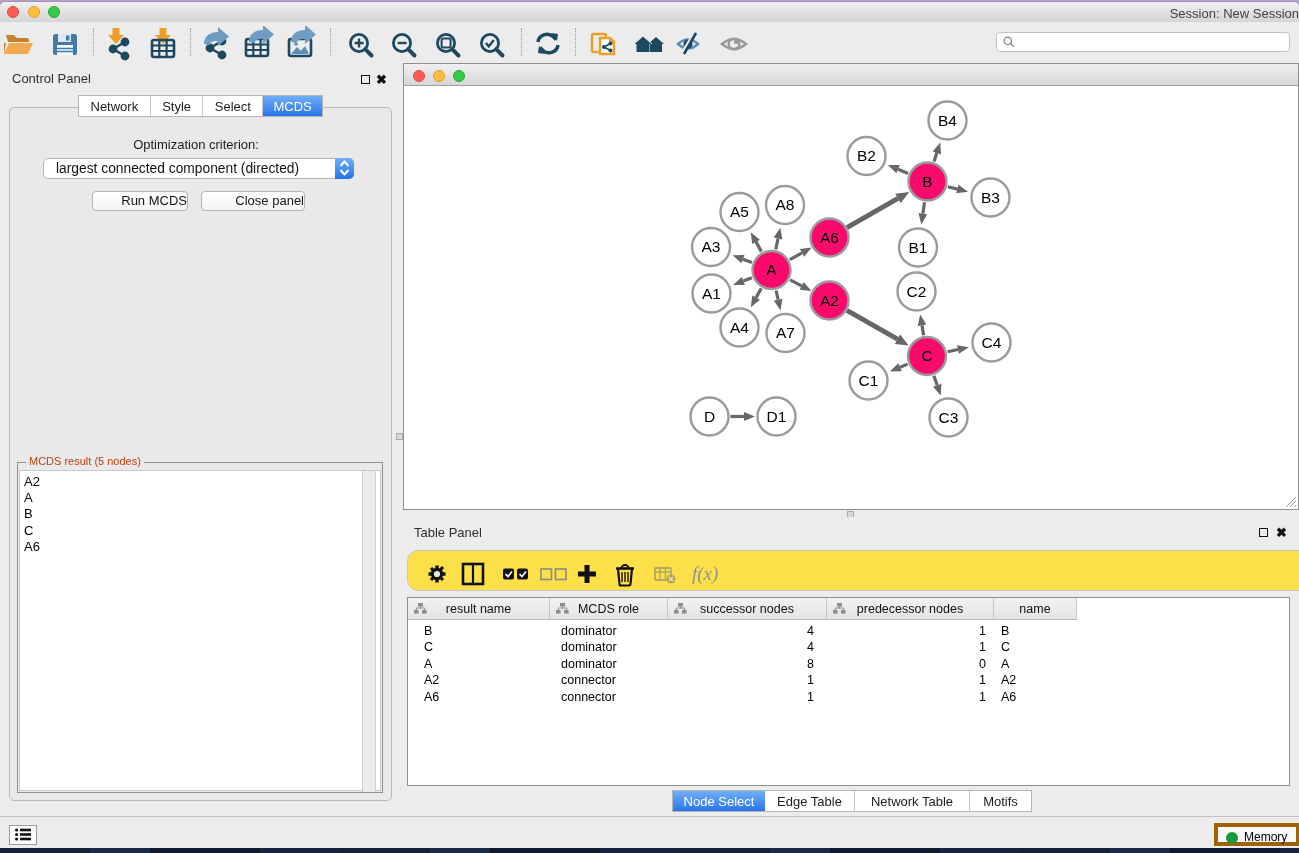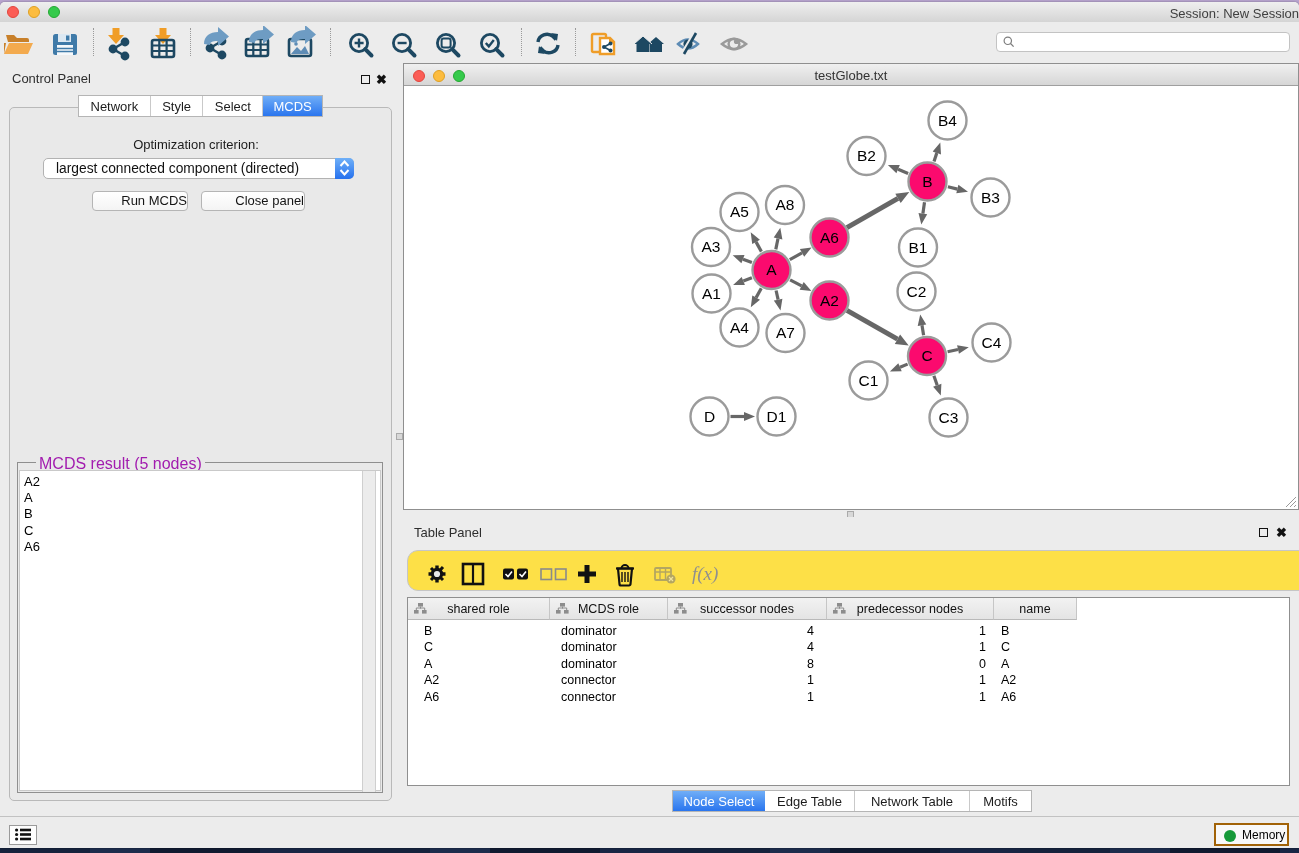--- a/index.html
+++ b/index.html
@@ -29,21 +29,21 @@
 #cptabs .t1{width:72px}#cptabs .t2{width:53px}#cptabs .t3{width:60px}#cptabs .t4{width:59px}
 #optlab{position:absolute;left:0;top:75px;width:392px;text-align:center;font-size:13px;color:#1b1b1b}
 #combo{position:absolute;left:43px;top:96px;width:311px;height:21px;background:#fff;border:1px solid #b2b2b2;border-radius:5px}
 #combo .txt{position:absolute;left:12px;top:2px;font-size:13.8px;color:#111;white-space:nowrap}
 #combo .step{position:absolute;right:-1px;top:-1px;width:19px;height:21px;background:linear-gradient(#6fb0f8,#2671ee);border-radius:0 5px 5px 0}
 #combo .step svg{position:absolute;left:3px;top:2px}
 .btn{position:absolute;height:20px;background:linear-gradient(#ffffff,#f4f4f4);border:1px solid #b5b5b5;border-radius:4px;font-size:13px;color:#151515;text-align:right;line-height:18px}
 #runb{left:92px;top:129px;width:96px}
 #closeb{left:201px;top:129px;width:104px}
 #mcdsbox{position:absolute;left:17px;top:400px;width:366px;height:331px;border:1px solid #8f8f8f}
-#mcdsbox .lab{position:absolute;left:18px;top:-8px;background:#e9e9e9;padding:0 3px;font-size:16px;color:#a21caf}
+#mcdsbox .lab{position:absolute;left:8px;top:-8px;background:#e9e9e9;padding:0 3px;font-size:11px;color:#c2410c}
 #mcdslist{position:absolute;left:1px;top:7px;width:362px;height:321px;background:#fff;border:1px solid #c9c9c9}
 #mcdslist .it{font-size:13px;color:#000;line-height:16.2px;padding-left:4px}
 #mcdslist .sb{position:absolute;right:4px;top:0;width:14px;height:321px;background:#ececec;border-left:1px solid #cfcfcf;border-right:1px solid #cfcfcf}
 </style></head><body>
 <div id="screen">
 <div id="walltop"></div>
 <div id="app"></div>
 <div id="titlebar">
       <span class="tl r"></span>
       <span class="tl y"></span>
@@ -197,33 +197,32 @@
 #tpanel .hdr{position:absolute;left:22px;top:8px;font-size:13px;color:#2e2e2e}
 #ttools{position:absolute;left:15px;top:33px;width:924px;height:41px;background:#fde047;border:1px solid #c6c6c6;border-radius:11px}
 #thead{position:absolute;left:15px;top:80px;width:883px;height:189px;background:#fff;border:1px solid #8f8f8f}
 .hcell{position:absolute;top:0;height:22px;background:linear-gradient(#f2f2f2,#e4e4e4);border-right:1px solid #c6c6c6;border-bottom:1px solid #b9b9b9;font-size:12.5px;color:#111;text-align:center;line-height:22px}
 .hico{position:absolute;left:6px;top:5px}
 .drow{position:absolute;font-size:12.5px;color:#000}
 #btabs{left:280px;top:273px;width:360px}
 #btabs .b1{width:92px}#btabs .b2{width:90px}#btabs .b3{width:115px}#btabs .b4{width:61px}
 #statusbar{position:absolute;left:0;top:816px;width:1299px;height:32px;background:#ececec;border-top:1px solid #c2c2c2}
 #listbtn{position:absolute;left:9px;top:8px;width:28px;height:20px;background:#fdfdfd;border:1px solid #9a9a9a}
-#membtn{position:absolute;left:1214px;top:6px;width:75px;height:23px;background:#f8f8f8;border:2px solid #a16207;font-size:12px;color:#000;line-height:21px}
+#membtn{position:absolute;left:1214px;top:6px;width:86px;height:23px;background:#f8f8f8;border:4px solid #a16207;font-size:12px;color:#000;line-height:21px}
 #membtn .dot{position:absolute;left:8px;top:5px;width:12px;height:12px;border-radius:50%;background:#169939}
 #membtn .mt{position:absolute;left:26px}
 </style>
 <div id="netwin">
 <svg style="position:absolute;left:0;top:0" width="10" height="10">
         <path d="M0,0 L10,0 L0,10 z" fill="#3a6fd8"></path>
       </svg>
       <div id="nettitle">
         <span class="tl r"></span>
         <span class="tl y"></span>
         <span class="tl g"></span>
-        <div class="t">testGlobe.txt</div>
       </div>
 <svg id="rgrip" style="position:absolute;right:1px;bottom:1px" width="12" height="12" viewBox="0 0 12 12">
         <path d="M11,1L1,11M11,5L5,11M11,9L9,11" stroke="#9a9a9a" stroke-width="1"></path>
       </svg>
 <div id="graph">
 <svg width="895" height="424" viewBox="0 0 895 424">
 <line x1="347.9" y1="191.7" x2="339.3" y2="195.0" stroke="#676767" stroke-width="3.2"></line>
 <polygon points="329.1,199.0 337.7,190.9 338.9,194.0 339.7,196.1 340.9,199.1" fill="#676767"></polygon>
 <line x1="347.9" y1="176.5" x2="339.0" y2="173.2" stroke="#676767" stroke-width="3.2"></line>
 <polygon points="328.7,169.2 340.5,169.0 339.4,172.1 338.6,174.2 337.4,177.3" fill="#676767"></polygon>
@@ -341,21 +340,21 @@
 <g opacity="0.55">
             <rect x="247" y="13" width="16" height="12" rx="1" fill="none" stroke="#777" stroke-width="1.8"></rect>
             <path d="M247,17h16M252,13v12M257.5,13v12" stroke="#777" stroke-width="1.4"></path>
             <circle cx="263" cy="24" r="4.6" fill="#777"></circle>
             <path d="M261,22l4,4M265,22l-4,4" stroke="#e7e7e7" stroke-width="1.2"></path>
           </g>
 <text x="284" y="25" font-family="Liberation Serif,serif" font-style="italic" font-size="19" fill="#8f8f8f">f(x)</text>
 </svg>
       </div>
 <div id="thead">
-<div class="hcell" style="left:0;width:142px">shared role</div>
+<div class="hcell" style="left:0;width:142px">result name</div>
 <div class="hcell" style="left:142px;width:118px">MCDS role</div>
 <div class="hcell" style="left:260px;width:159px">successor nodes</div>
 <div class="hcell" style="left:419px;width:167px">predecessor nodes</div>
 <div class="hcell" style="left:586px;width:83px">name</div>
 <svg class="hico" style="left:6px" width="13" height="12">
           <use href="#oc"></use>
         </svg>
 <svg class="hico" style="left:148px" width="13" height="12">
           <use href="#oc"></use>
         </svg>

